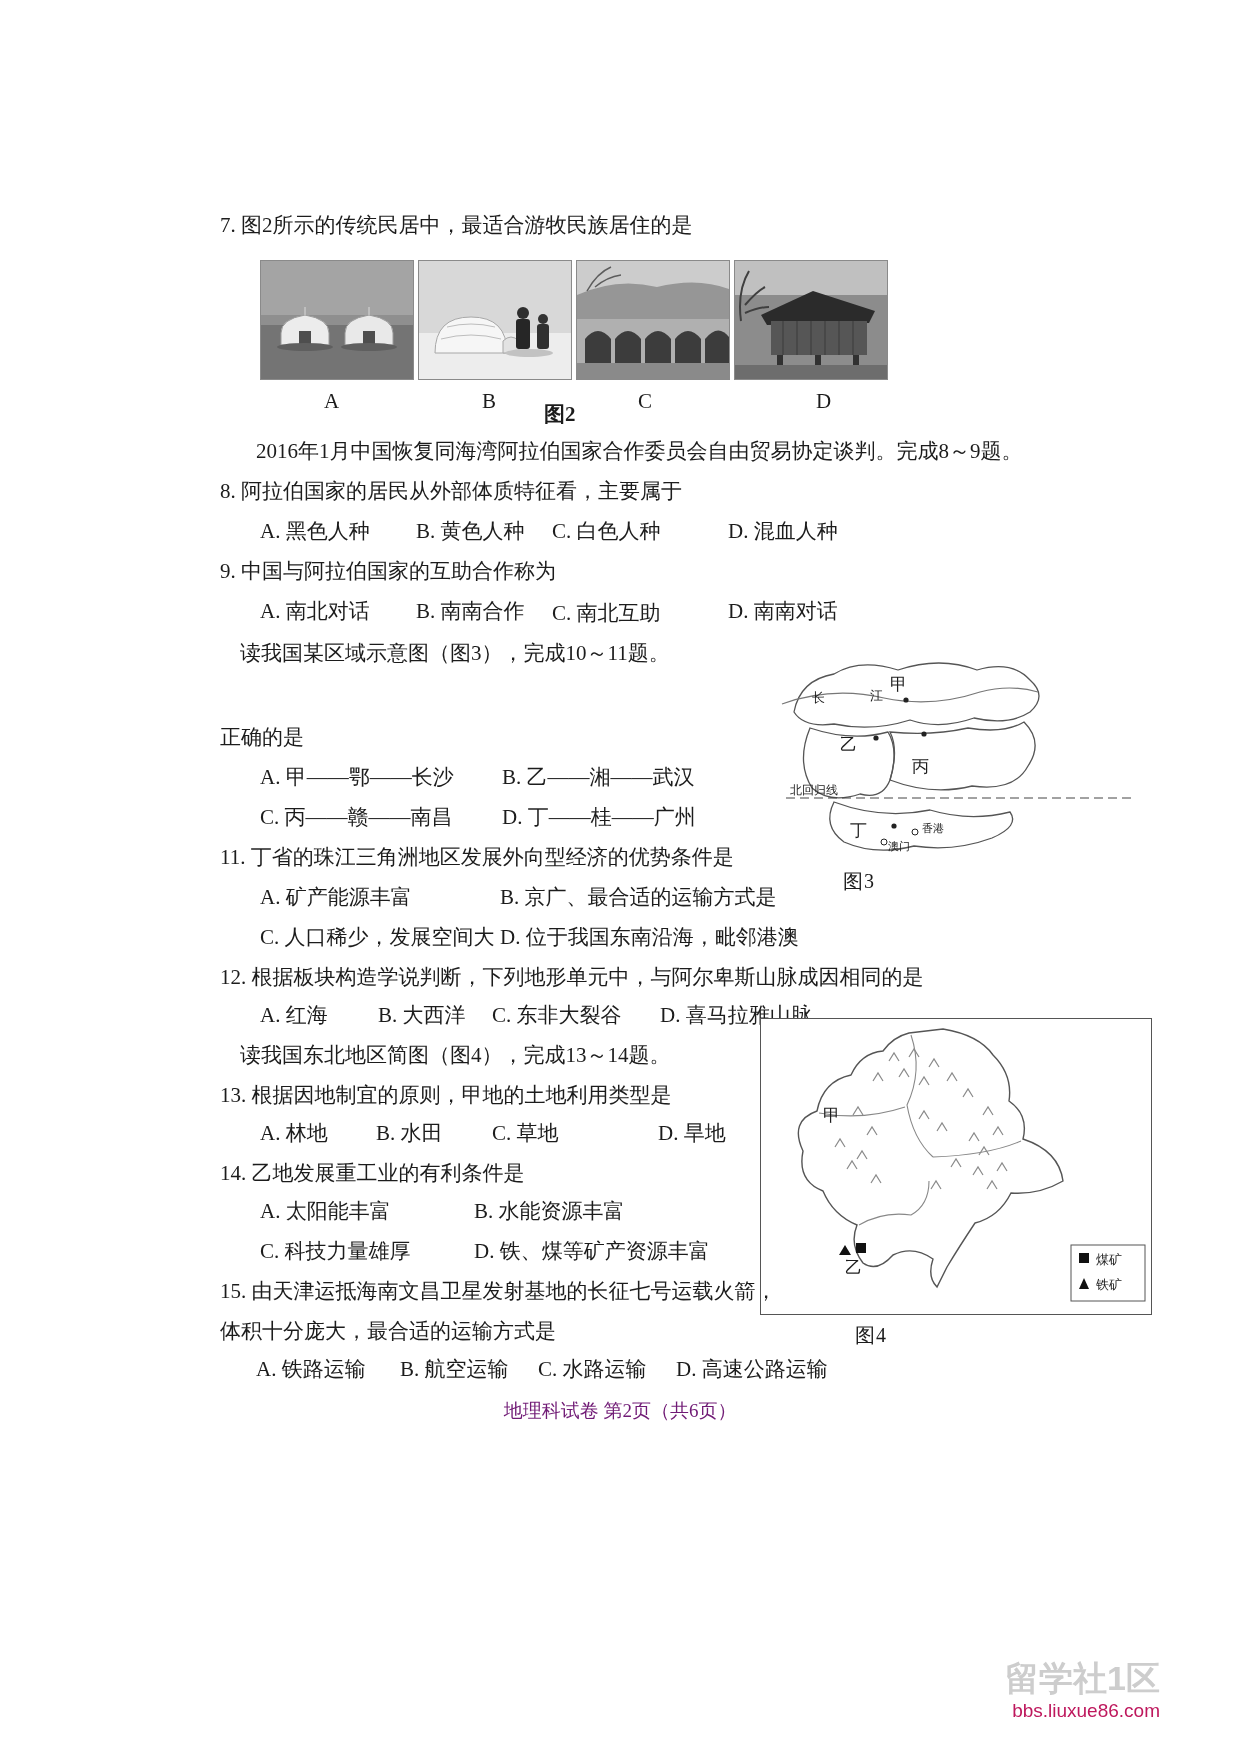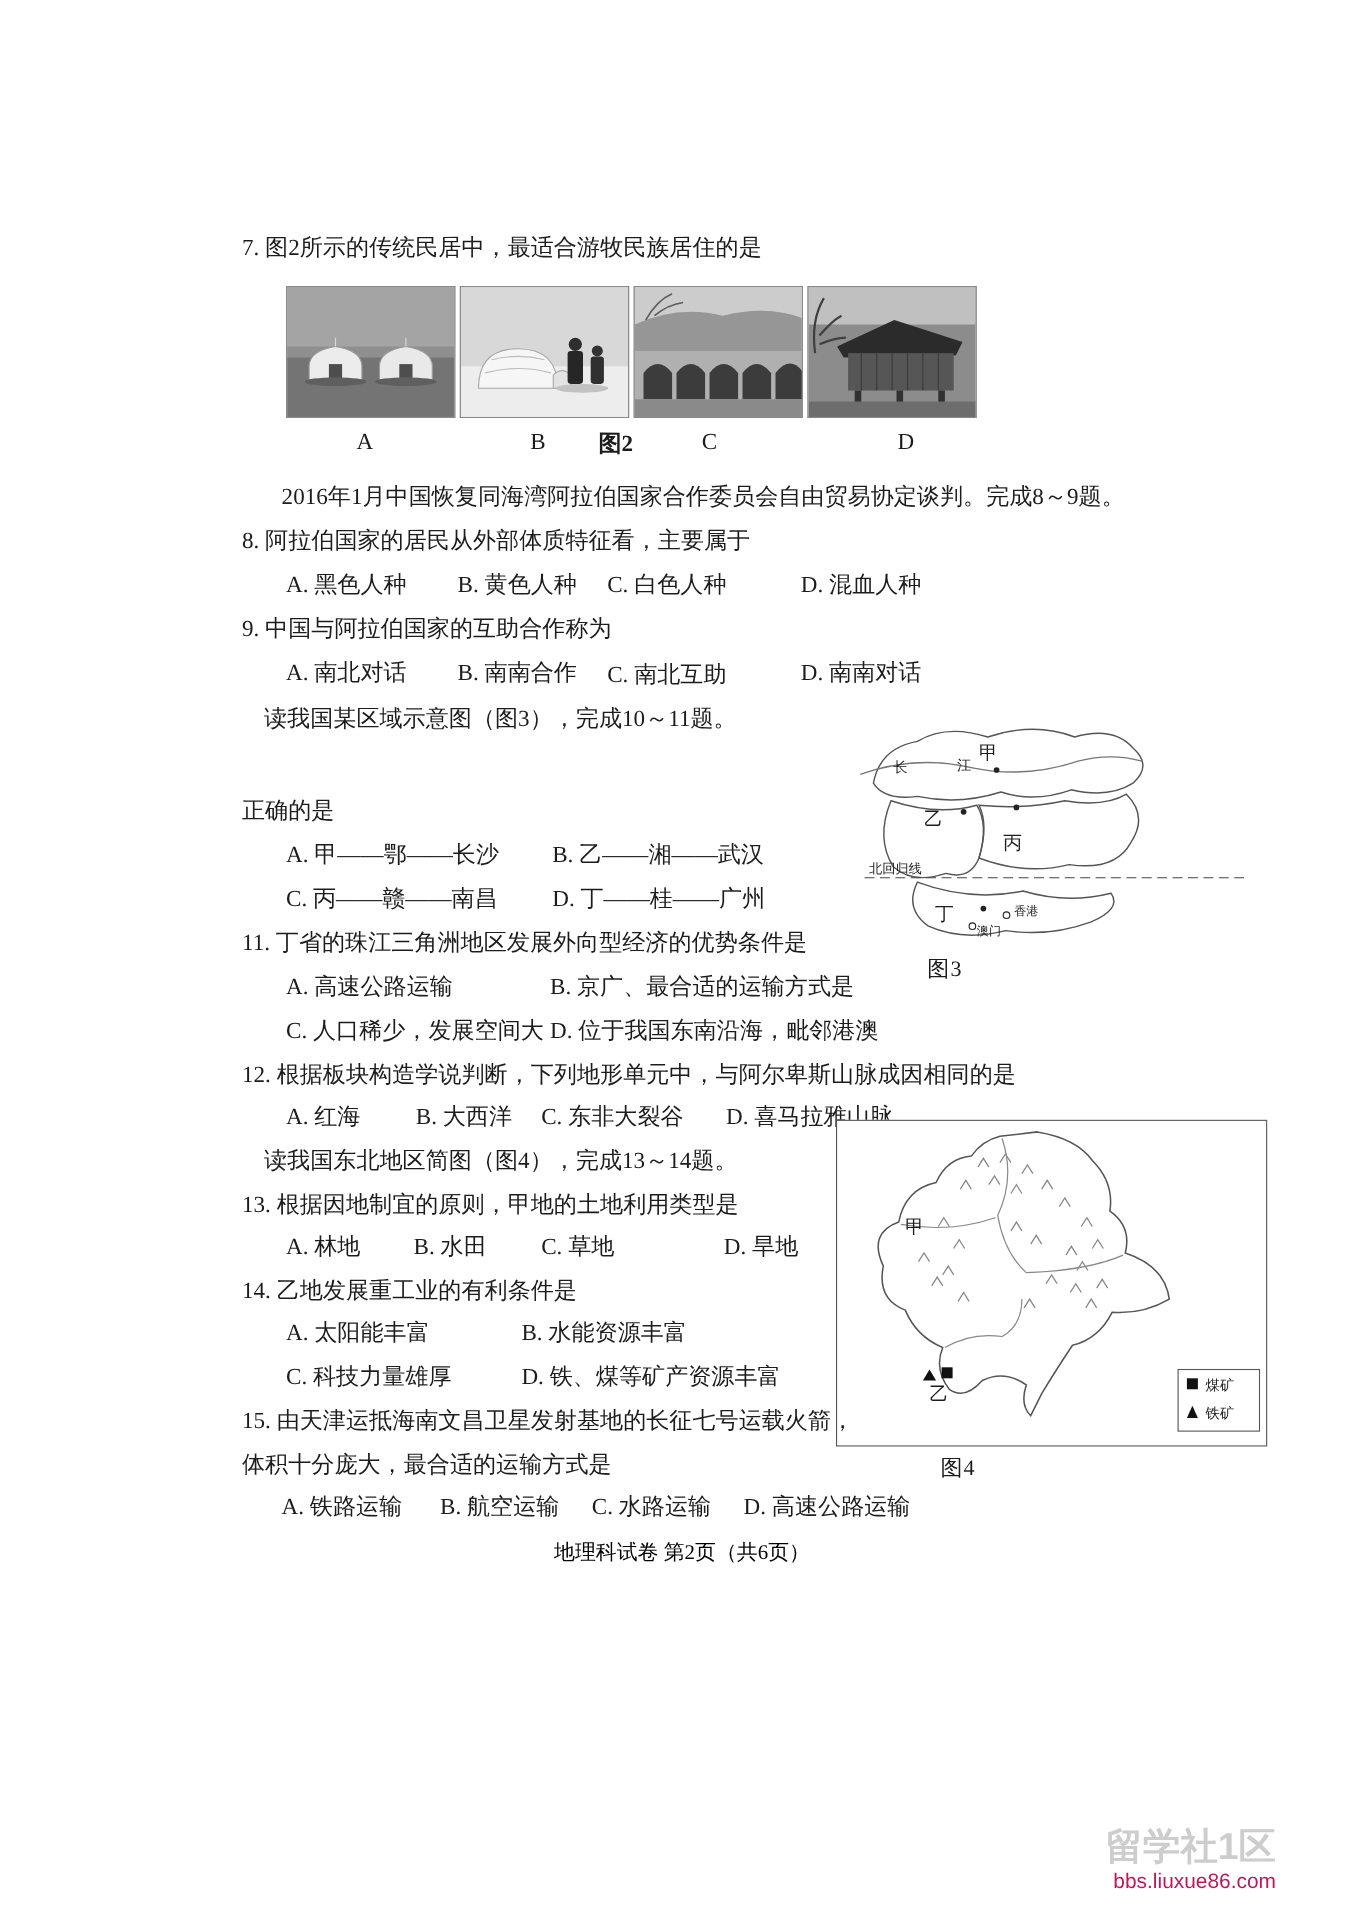--- a/index.html
+++ b/index.html
@@ -2,24 +2,24 @@
 <html><head>
 <meta charset="utf-8">
 <style>
   html,body{margin:0;padding:0;background:#ffffff;}
   .page{position:relative;width:1120px;height:1753px;margin:0 auto;background:#fff;overflow:hidden;
         font-family:"Liberation Serif","DejaVu Serif",serif;color:#1c1c1c;text-decoration:underline;}
   .abs{position:absolute;white-space:nowrap;font-size:21px;line-height:1.3;}
   .photo{position:absolute;width:152px;height:118px;border:1px solid #8a8a8a;overflow:hidden;background:#bdbdbd;}
   .photo svg{display:block;}
   .figcap{font-size:20px;letter-spacing:1px;}
-  .fig2cap{font-weight:bold;}
+  .fig2cap{font-weight:bold;margin-top:11px;}
   .mapbox{position:absolute;}
   .fig4frame{border:1px solid #555;background:#fff;}
-  .footer{position:absolute;left:0;top:1398px;width:1120px;text-align:center;font-size:19px;color:#000000;}
+  .footer{position:absolute;left:0;top:1398px;width:1120px;text-align:center;font-size:19px;color:#701a75;}
   .wm1{position:absolute;right:20px;top:1656px;font-size:34px;font-weight:bold;color:#cdcdcd;
        font-family:"Liberation Sans","DejaVu Sans",sans-serif;text-align:right;}
   .wm2{position:absolute;right:20px;top:1700px;font-size:19px;color:#be185d;
        font-family:"Liberation Sans","DejaVu Sans",sans-serif;}
   svg text{font-family:"Liberation Serif","DejaVu Serif",serif;fill:#1c1c1c;}
 </style>
 </head>
 <body>
 
 <div class="page">
@@ -141,21 +141,21 @@
       <text x="140" y="122" font-size="17">丙</text>
       <text x="18" y="144" font-size="12">北回归线</text>
       <text x="78" y="186" font-size="17">丁</text>
       <text x="150" y="182" font-size="11">香港</text>
       <text x="116" y="200" font-size="11">澳门</text>
     </svg>
   </div>
   <div class="abs figcap" style="left:783px;top:868px">图3</div>
 
   <div class="abs" style="left:160px;top:844px">11. 丁省的珠江三角洲地区发展外向型经济的优势条件是</div>
-  <div class="abs" style="left:200px;top:884px">A. 高速公路运输</div>
+  <div class="abs" style="left:200px;top:884px">A. 矿产能源丰富</div>
   <div class="abs" style="left:440px;top:884px">B. 京广、最合适的运输方式是</div>
   <div class="abs" style="left:200px;top:924px">C. 人口稀少，发展空间大</div>
   <div class="abs" style="left:440px;top:924px">D. 位于我国东南沿海，毗邻港澳</div>
 
   <div class="abs" style="left:160px;top:964px">12. 根据板块构造学说判断，下列地形单元中，与阿尔卑斯山脉成因相同的是</div>
   <div class="abs" style="left:200px;top:1002px">A. 红海</div>
   <div class="abs" style="left:318px;top:1002px">B. 大西洋</div>
   <div class="abs" style="left:432px;top:1002px">C. 东非大裂谷</div>
   <div class="abs" style="left:600px;top:1002px">D. 喜马拉雅山脉</div>
 

